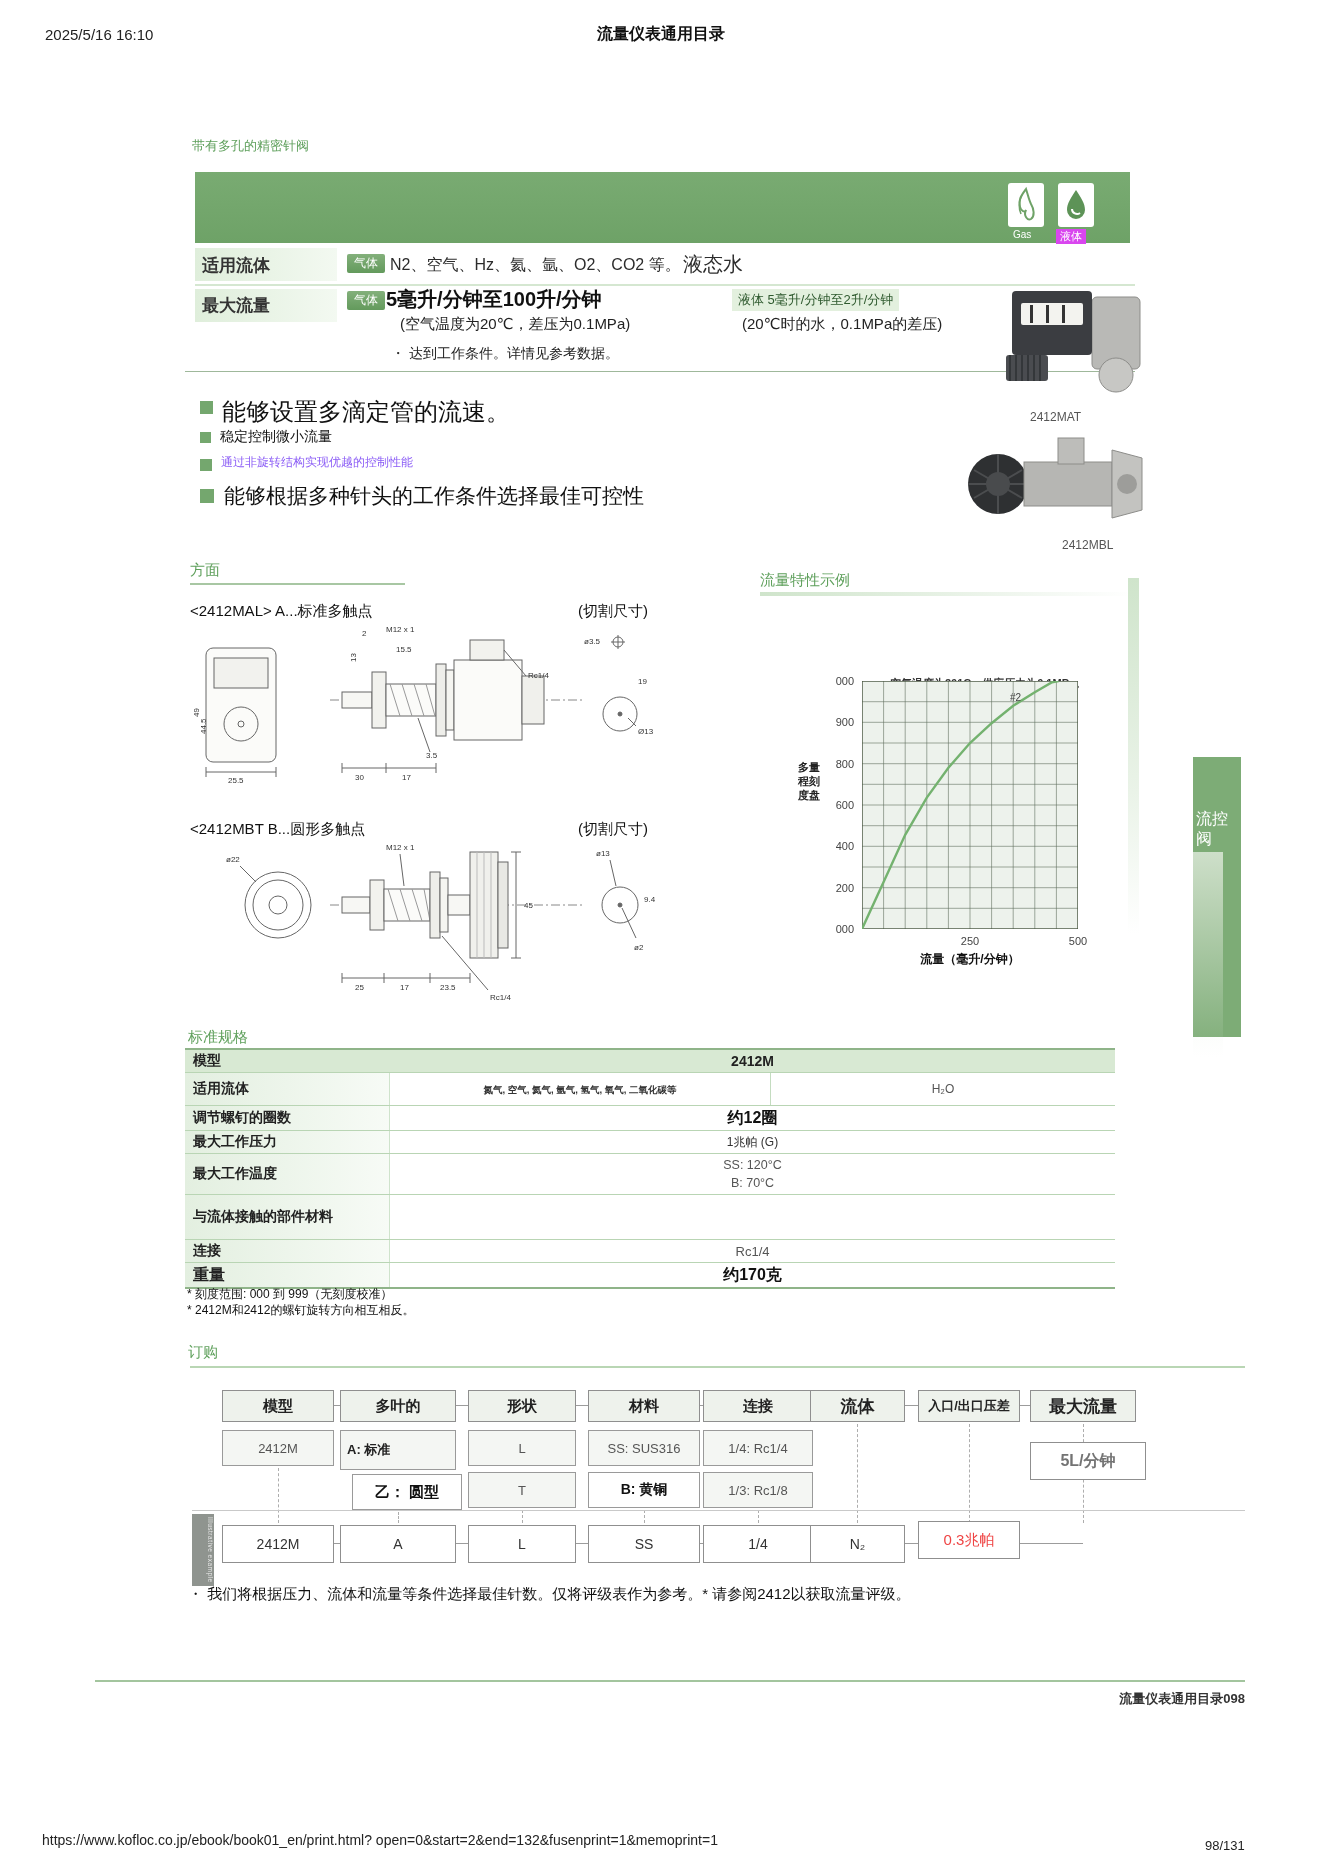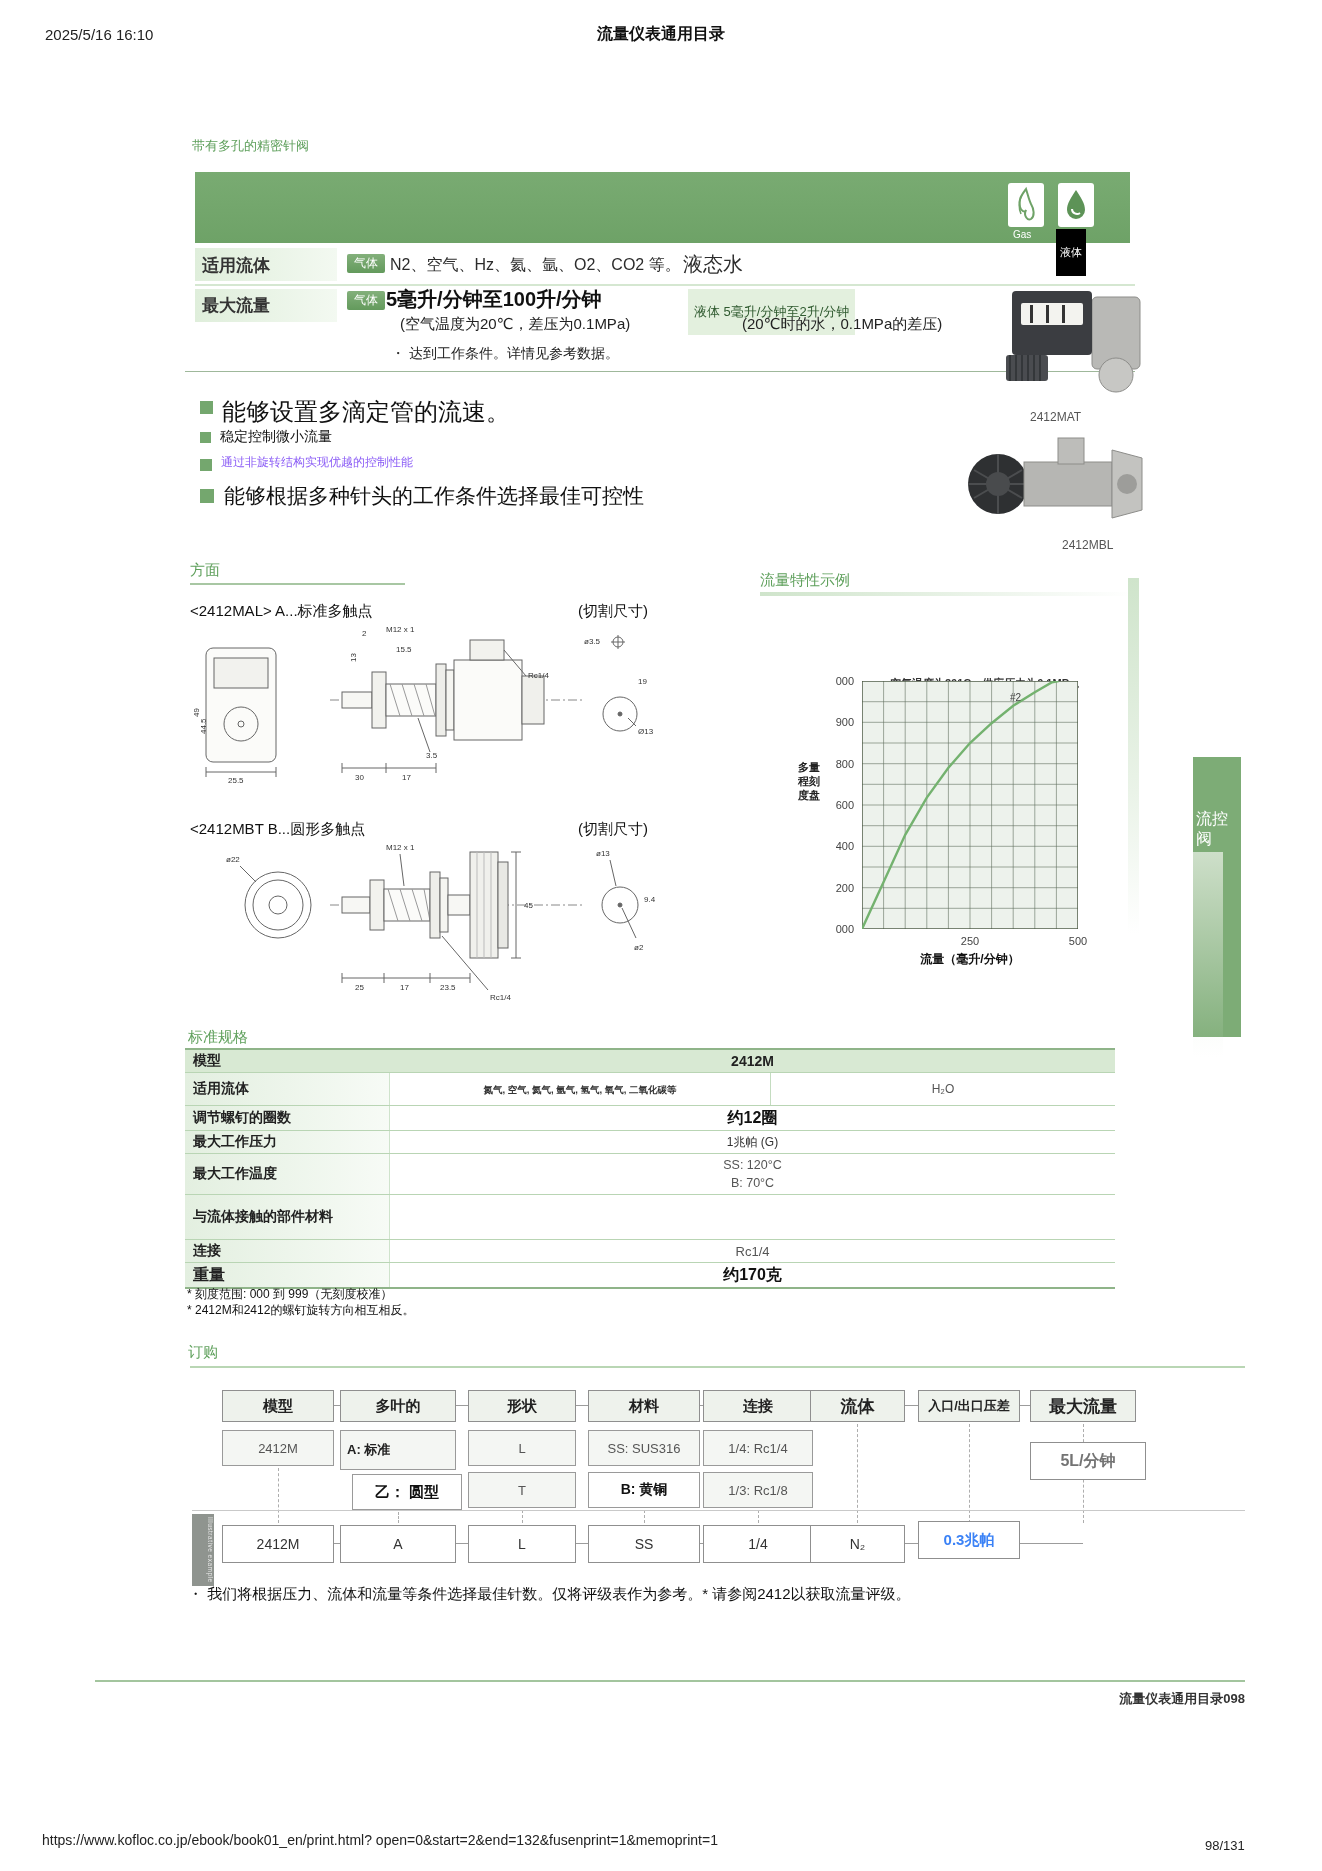--- a/index.html
+++ b/index.html
@@ -4,21 +4,21 @@
 <style>
   html,body{margin:0;padding:0;background:#e9e9e9;}
   .page{position:relative;width:1322px;height:1871px;background:#ffffff;
         font-family:"Liberation Sans","DejaVu Sans",sans-serif;color:#222;overflow:hidden;margin:0 auto;}
   .abs{position:absolute;}
   .green-head{color:#5fa05c;font-size:15px;}
   .banner{background:linear-gradient(180deg,#79ab72,#6ea267);}
   .banner-title{color:#ffffff;font-size:34px;font-weight:bold;letter-spacing:1px;}
   .chip{display:inline-block;background:linear-gradient(180deg,#83b07b,#639a5c);color:#fff;
         font-size:12px;padding:1px 7px;border-radius:2px;}
-  .lchip{display:inline-block;background:#e3f0de;color:#2f5a2f;font-size:13px;padding:14px 6px;}
+  .lchip{display:inline-block;background:#e3f0de;color:#2f5a2f;font-size:13px;padding:2px 6px;margin-left:44px;}
   .labelcell{background:linear-gradient(90deg,#dfeedb,#f3f9f1);}
   .feat-sq{background:#74a76e;display:inline-block;}
   .hrule{background:#9fb89b;height:1px;}
   .tbl{border-top:2px solid #8fb489;border-bottom:2px solid #8fb489;font-size:13px;}
   .trow{display:flex;border-top:1px solid #b9d5b4;}
   .trow:first-child{border-top:none;}
   .tlabel{width:205px;flex:0 0 205px;display:flex;align-items:center;padding-left:8px;
           box-sizing:border-box;background:linear-gradient(90deg,#e3efe0,#f7fbf6);
           border-right:1px solid #cfe3cc;font-weight:600;font-size:14px;color:#222;}
   .tval{flex:1;display:flex;align-items:center;justify-content:center;color:#555;}
@@ -49,21 +49,21 @@
       <path d="M14 12 C11 18 10 24 13 31" fill="none" stroke="#6ea267" stroke-width="1.5"></path>
     </svg>
   </div>
   <div class="abs" style="left:1013px;top:229px;color:#fff;font-size:10px;">Gas</div>
   <div class="abs" style="left:1058px;top:183px;width:36px;height:44px;background:#fff;border-radius:3px;">
     <svg width="36" height="44" viewBox="0 0 36 44">
       <path d="M18 7 C13 15 9 20 9 27 a9 9 0 0 0 18 0 C27 20 23 15 18 7 Z" fill="#5d9357"></path>
       <path d="M14 26 a5 5 0 0 0 8 4" fill="none" stroke="#ffffff" stroke-width="2"></path>
     </svg>
   </div>
-  <div class="abs" style="left:1056px;top:229px;background:#000000;color:#fff;font-size:11px;padding:16px 4px;">液体</div>
+  <div class="abs" style="left:1056px;top:229px;background:#d946ef;color:#fff;font-size:11px;padding:0 4px;">液体</div>
 
   <div class="abs labelcell" style="left:195px;top:248px;width:142px;height:33px;"></div>
   <div class="abs" style="left:202px;top:254px;font-size:17px;font-weight:600;color:#333;">适用流体</div>
   <div class="abs chip" style="left:347px;top:254px;">气体</div>
   <div class="abs" style="left:390px;top:255px;font-size:16px;color:#2c2c2c;">N2、空气、Hz、氦、氩、O2、CO2 等。</div>
   <div class="abs" style="left:683px;top:251px;font-size:20px;color:#2c2c2c;">液态水</div>
   <div class="abs" style="left:195px;top:284px;width:940px;height:2px;background:#d5e7d1;"></div>
 
   <div class="abs labelcell" style="left:195px;top:289px;width:142px;height:33px;"></div>
   <div class="abs" style="left:202px;top:294px;font-size:17px;font-weight:600;color:#333;">最大流量</div>
@@ -361,21 +361,21 @@
   <div class="abs" style="left:192px;top:1510px;width:1053px;height:1px;background:#c9c9c9;"></div>
   <div class="abs" style="left:192px;top:1514px;width:22px;height:72px;background:#8f948f;color:#e8e8e8;
         writing-mode:vertical-rl;font-size:6.5px;letter-spacing:0.5px;text-align:center;">Illustrative example</div>
   <div class="abs" style="left:278px;top:1543px;width:805px;height:1px;background:#9c9c9c;"></div>
   <div class="exbox" style="left:222px;top:1525px;width:112px;height:38px;">2412M</div>
   <div class="exbox" style="left:340px;top:1525px;width:116px;height:38px;">A</div>
   <div class="exbox" style="left:468px;top:1525px;width:108px;height:38px;">L</div>
   <div class="exbox" style="left:588px;top:1525px;width:112px;height:38px;">SS</div>
   <div class="exbox" style="left:703px;top:1525px;width:110px;height:38px;">1/4</div>
   <div class="exbox" style="left:810px;top:1525px;width:95px;height:38px;">N₂</div>
-  <div class="exbox" style="left:918px;top:1521px;width:102px;height:38px;font-weight:bold;font-size:15px;color:#3b82f6;text-align:center;">0.3兆帕</div>
+  <div class="exbox" style="left:918px;top:1521px;width:102px;height:38px;font-weight:normal;font-size:15px;color:#ef4444;text-align:center;">0.3兆帕</div>
   <div class="exbox" style="left:1030px;top:1442px;width:116px;height:38px;font-weight:bold;font-size:16px;color:#737373;">5L/分钟</div>
 
   <div class="abs" style="left:188px;top:1585px;font-size:15px;color:#111;">・ 我们将根据压力、流体和流量等条件选择最佳针数。仅将评级表作为参考。* 请参阅2412以获取流量评级。</div>
 
   <div class="abs" style="left:95px;top:1680px;width:1150px;height:2px;background:#a3c59e;"></div>
   <div class="abs" style="left:945px;top:1690px;width:300px;text-align:right;font-size:13px;font-weight:bold;color:#333;">流量仪表通用目录098</div>
 
   <div class="abs" style="left:42px;top:1832px;font-size:14px;color:#222;">https://www.kofloc.co.jp/ebook/book01_en/print.html? open=0&amp;start=2&amp;end=132&amp;fusenprint=1&amp;memoprint=1</div>
   <div class="abs" style="left:1205px;top:1838px;font-size:13px;color:#222;">98/131</div>
 

